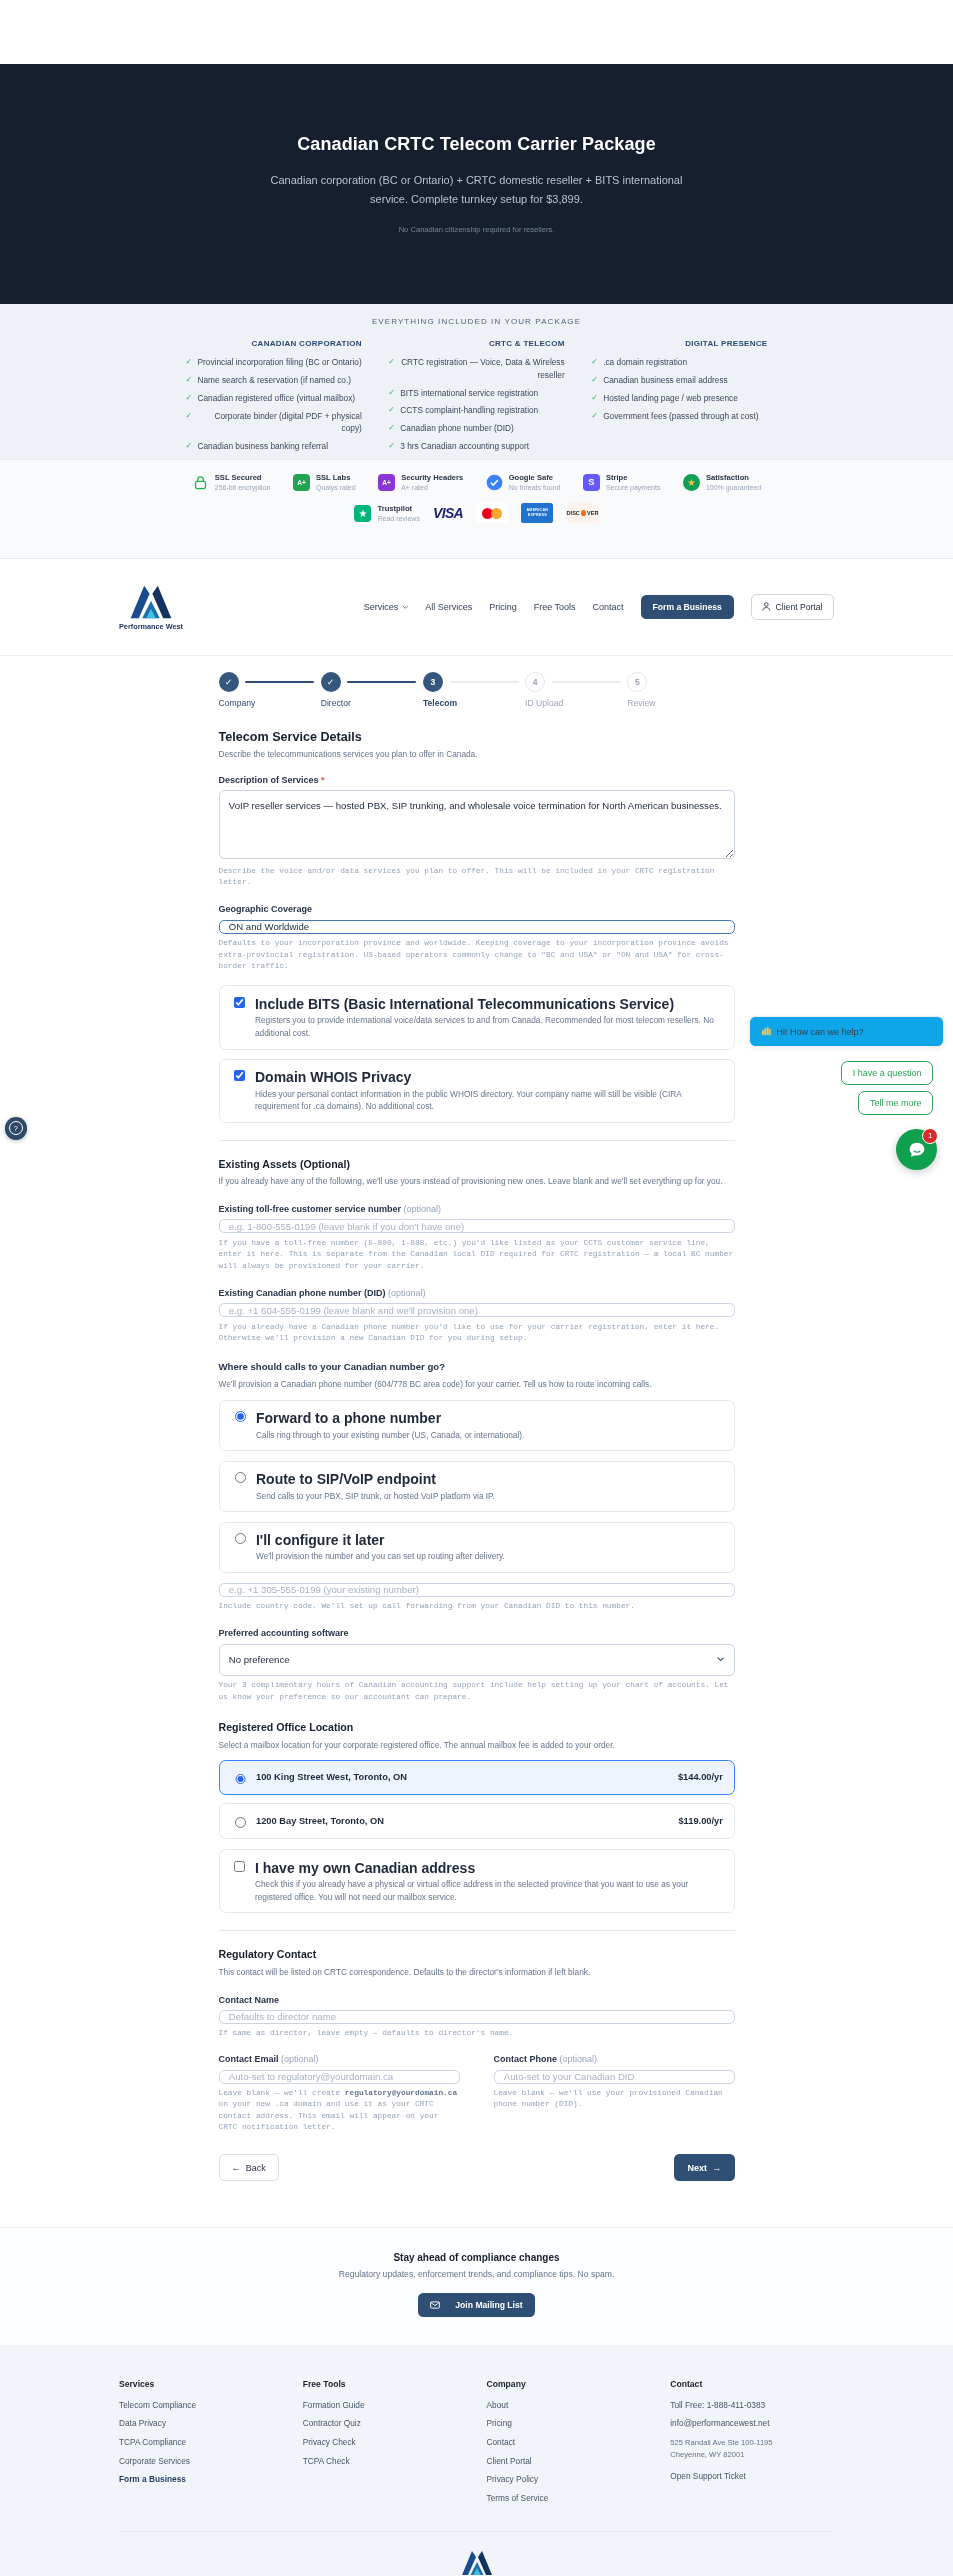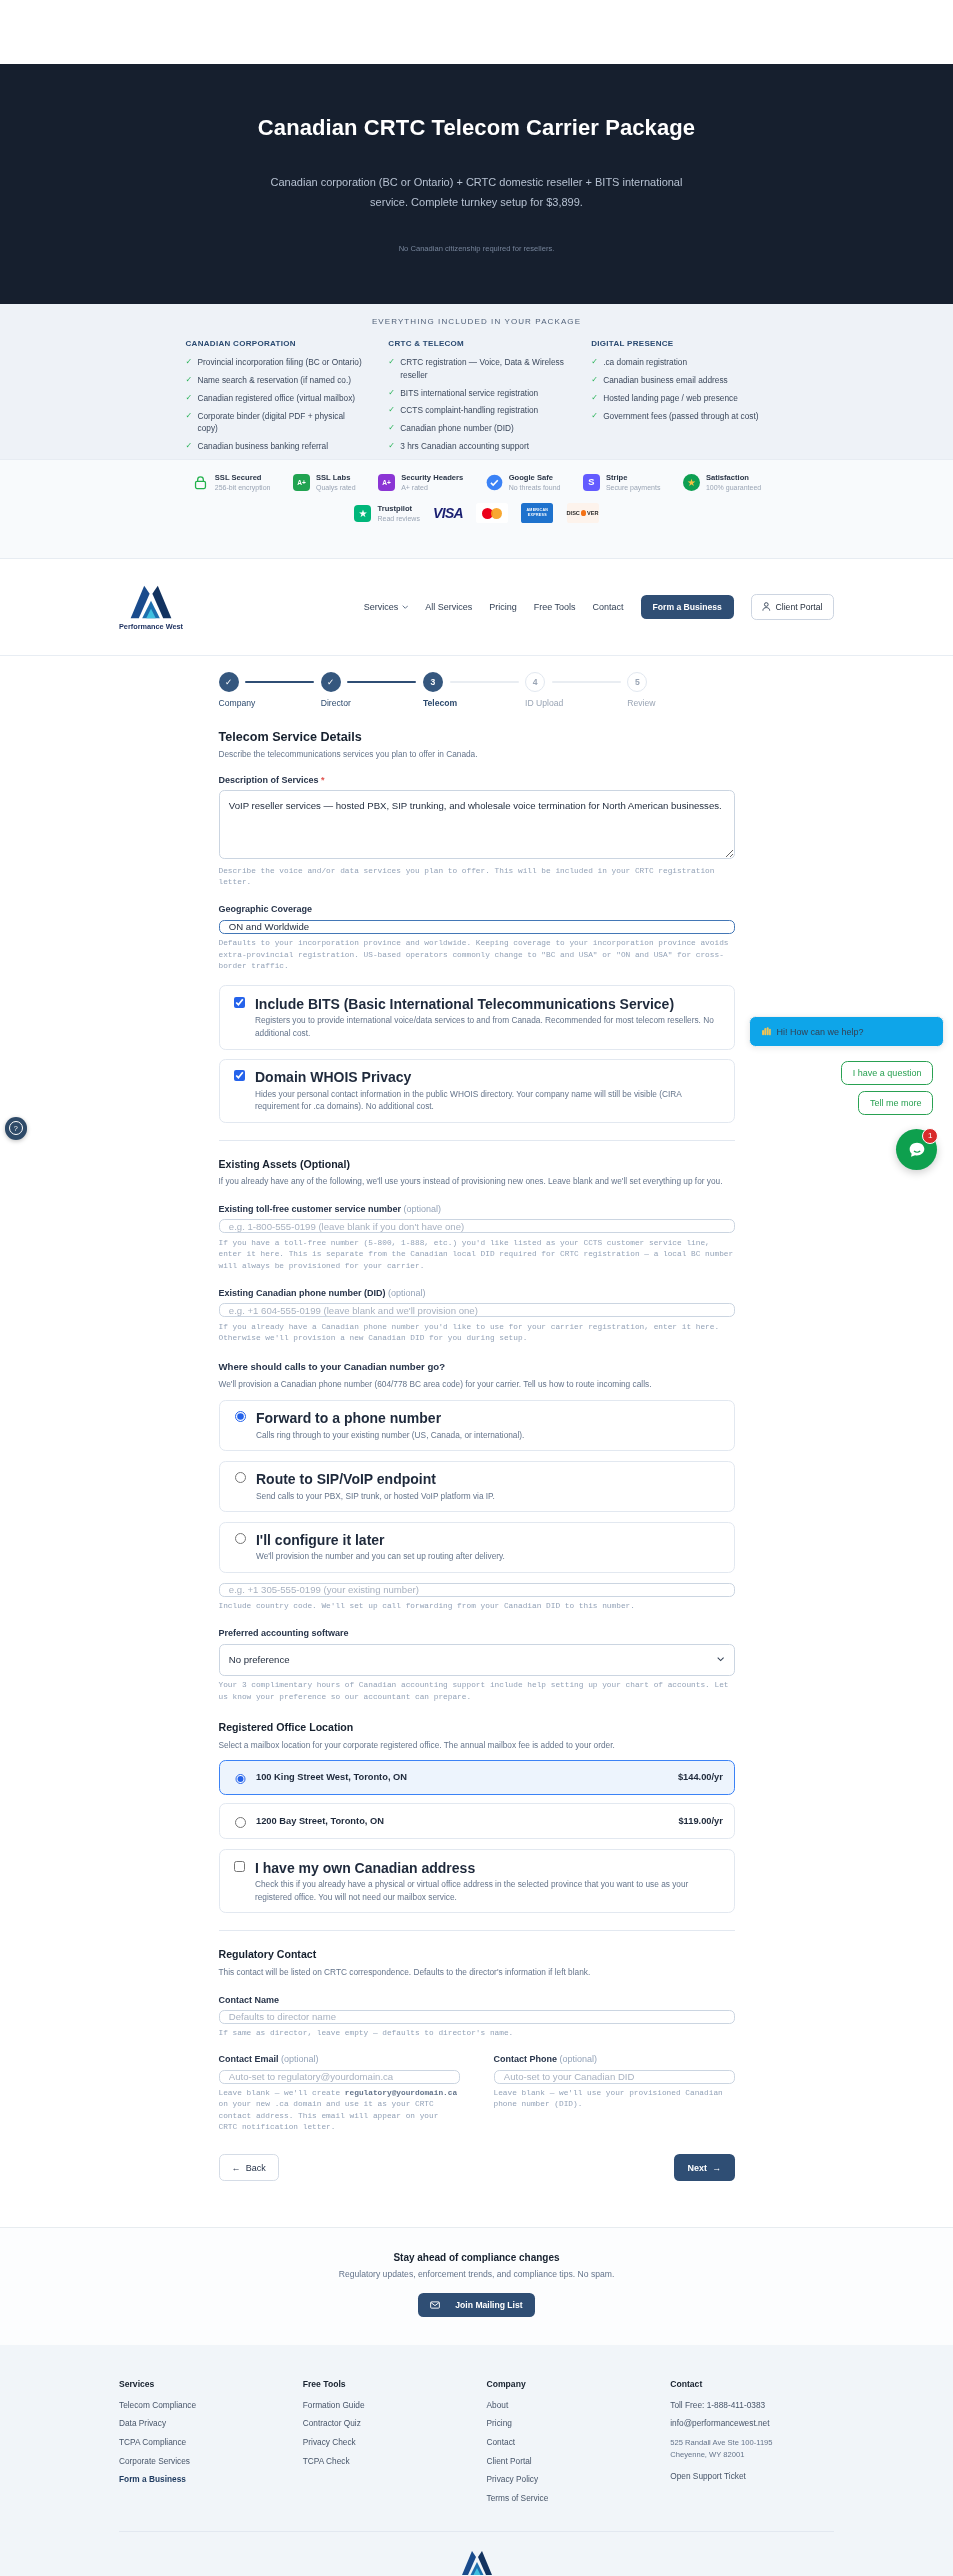--- a/index.html
+++ b/index.html
@@ -1,24 +1,24 @@
 <!DOCTYPE html>
 <html style="font-size:10.6px"><head>
 <meta charset="utf-8">
 <style>
   html,body{margin:0;padding:0;}
   body{width:953px;background:#fff;font-family:"Liberation Sans","DejaVu Sans",sans-serif;color:#1e293b;position:relative;}
   .hero{margin-top:64px;height:240px;background:#161f2e;display:flex;flex-direction:column;align-items:center;justify-content:center;text-align:center;box-sizing:border-box;}
-  .hero h1{font-size:22px;margin:0 0 16px;color:#fff;font-weight:bold;letter-spacing:0.1px;}
-  .hero .sub{max-width:430px;font-size:11px;line-height:1.75;color:#b6c1d1;margin:16px;}
+  .hero h1{font-size:18px;margin:0 0 16px;color:#fff;font-weight:bold;letter-spacing:0.1px;}
+  .hero .sub{max-width:430px;font-size:11px;line-height:1.75;color:#b6c1d1;margin:0;}
   .hero .note{margin-top:16px;font-size:7.6px;color:#76849a;}
 
   .included{height:155px;box-sizing:border-box;background:#eef2f7;padding-top:13.2px;overflow:hidden;}
   .inc-head{text-align:center;font-size:8px;letter-spacing:1.1px;color:#52627a;margin-bottom:13.2px;}
-  .inc-cols{width:582px;margin:0 auto;display:grid;grid-template-columns:1fr 1fr 1fr;gap:26.5px;}
+  .inc-cols{width:582px;margin:0 auto;display:grid;grid-template-columns:1fr 1fr 1fr;gap:26.5px;text-align:right;}
   .inc-col h4{font-size:8px;color:#2a4a71;letter-spacing:0.3px;margin:0 0 8px;}
   .inc-item{display:flex;gap:5.3px;font-size:8.3px;color:#3b485c;line-height:1.5;margin-bottom:5.3px;}
   .check{color:#27b357;font-size:8px;}
 
   .trust{height:100px;box-sizing:border-box;background:#f8fafc;border-top:0.7px solid #e7ecf2;border-bottom:0.7px solid #e7ecf2;padding-top:13.2px;overflow:hidden;}
   .trust-row{display:flex;justify-content:center;gap:22.5px;align-items:center;}
   .badge{display:flex;gap:6px;align-items:center;}
   .bt{font-size:7.6px;font-weight:bold;color:#2b3648;}
   .bs{font-size:7px;color:#9aa5b5;margin-top:2px;}
   .sq{width:17px;height:17px;border-radius:4px;display:flex;align-items:center;justify-content:center;color:#fff;font-size:6.6px;font-weight:bold;flex:none;}

